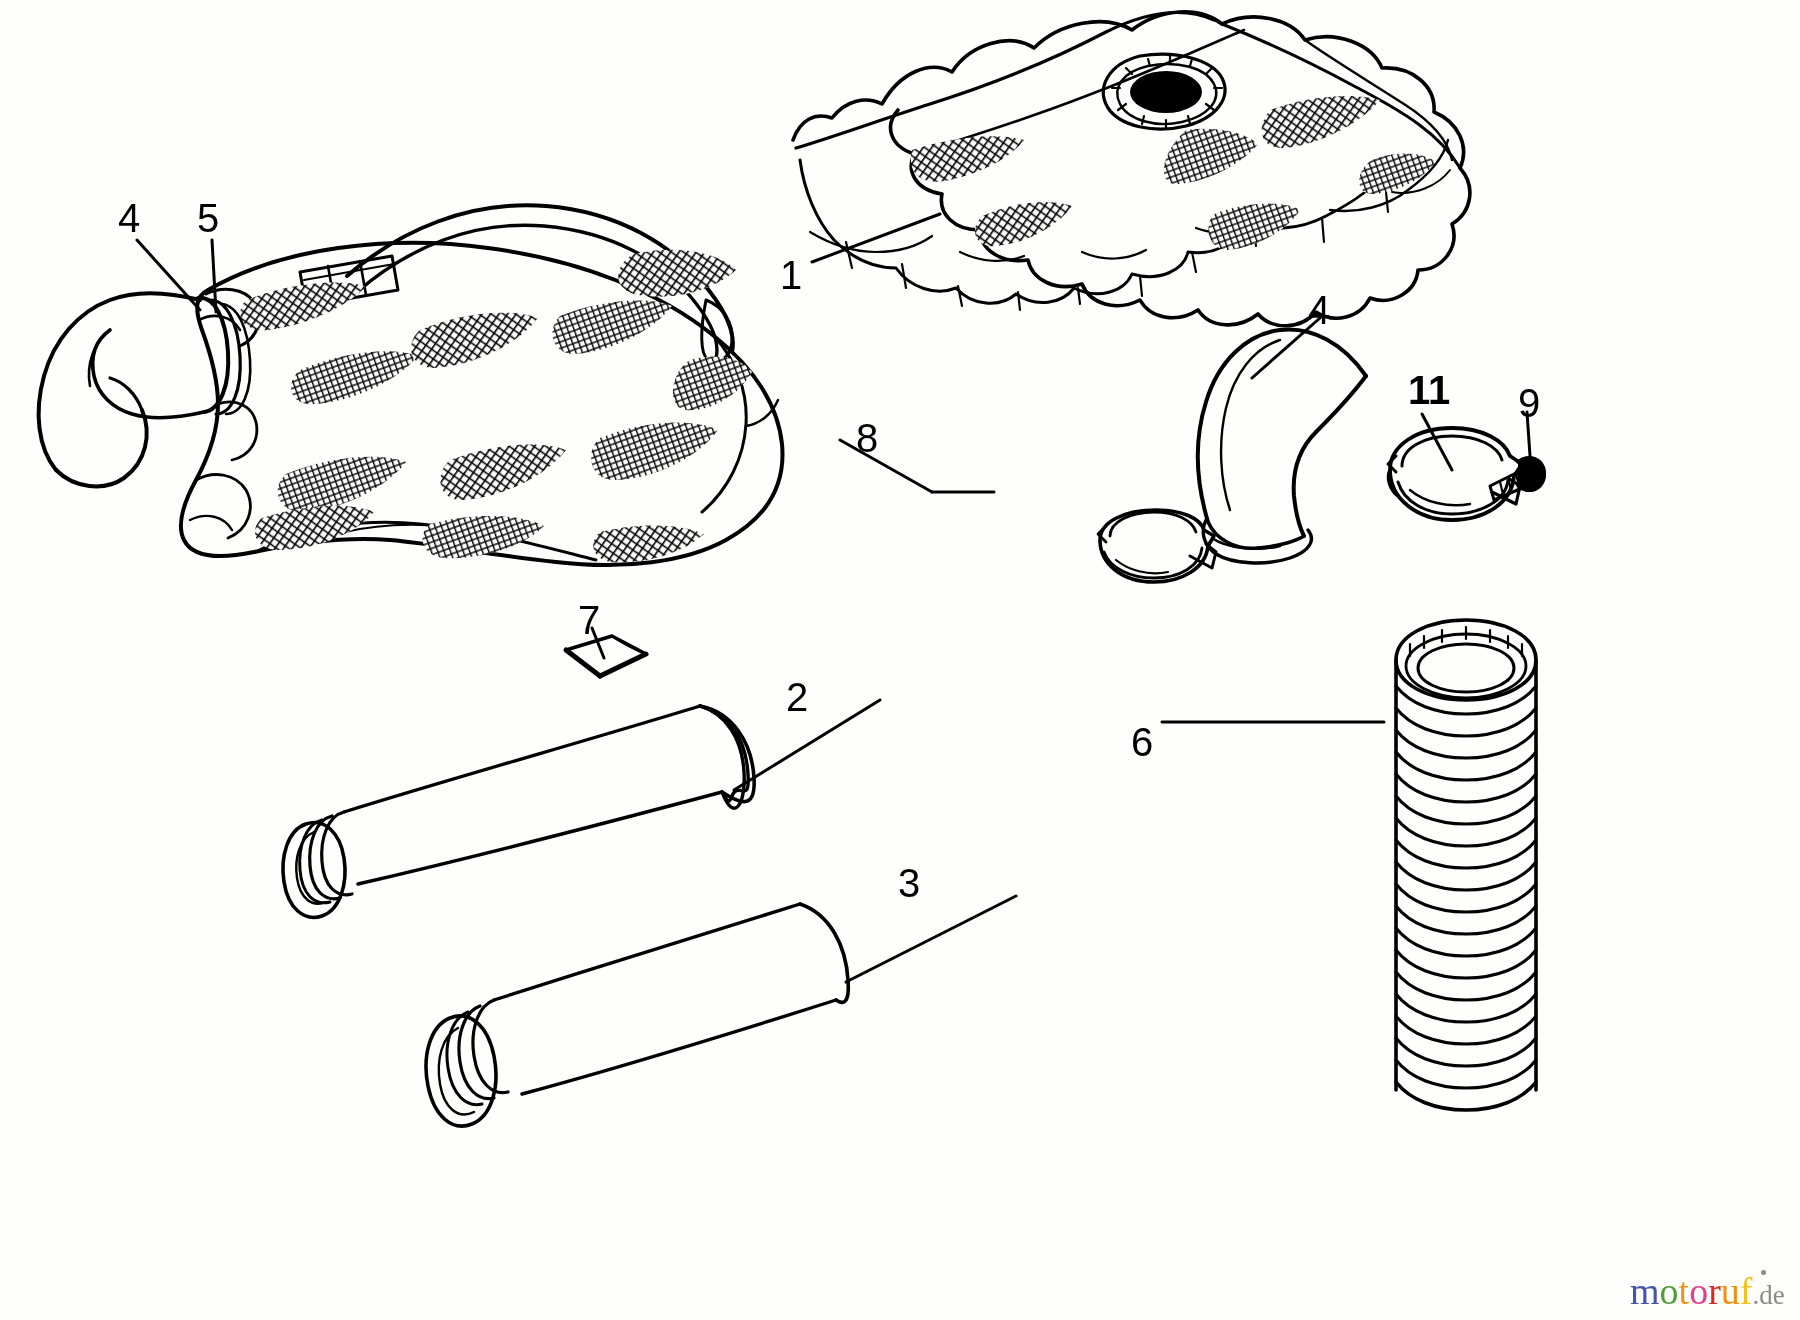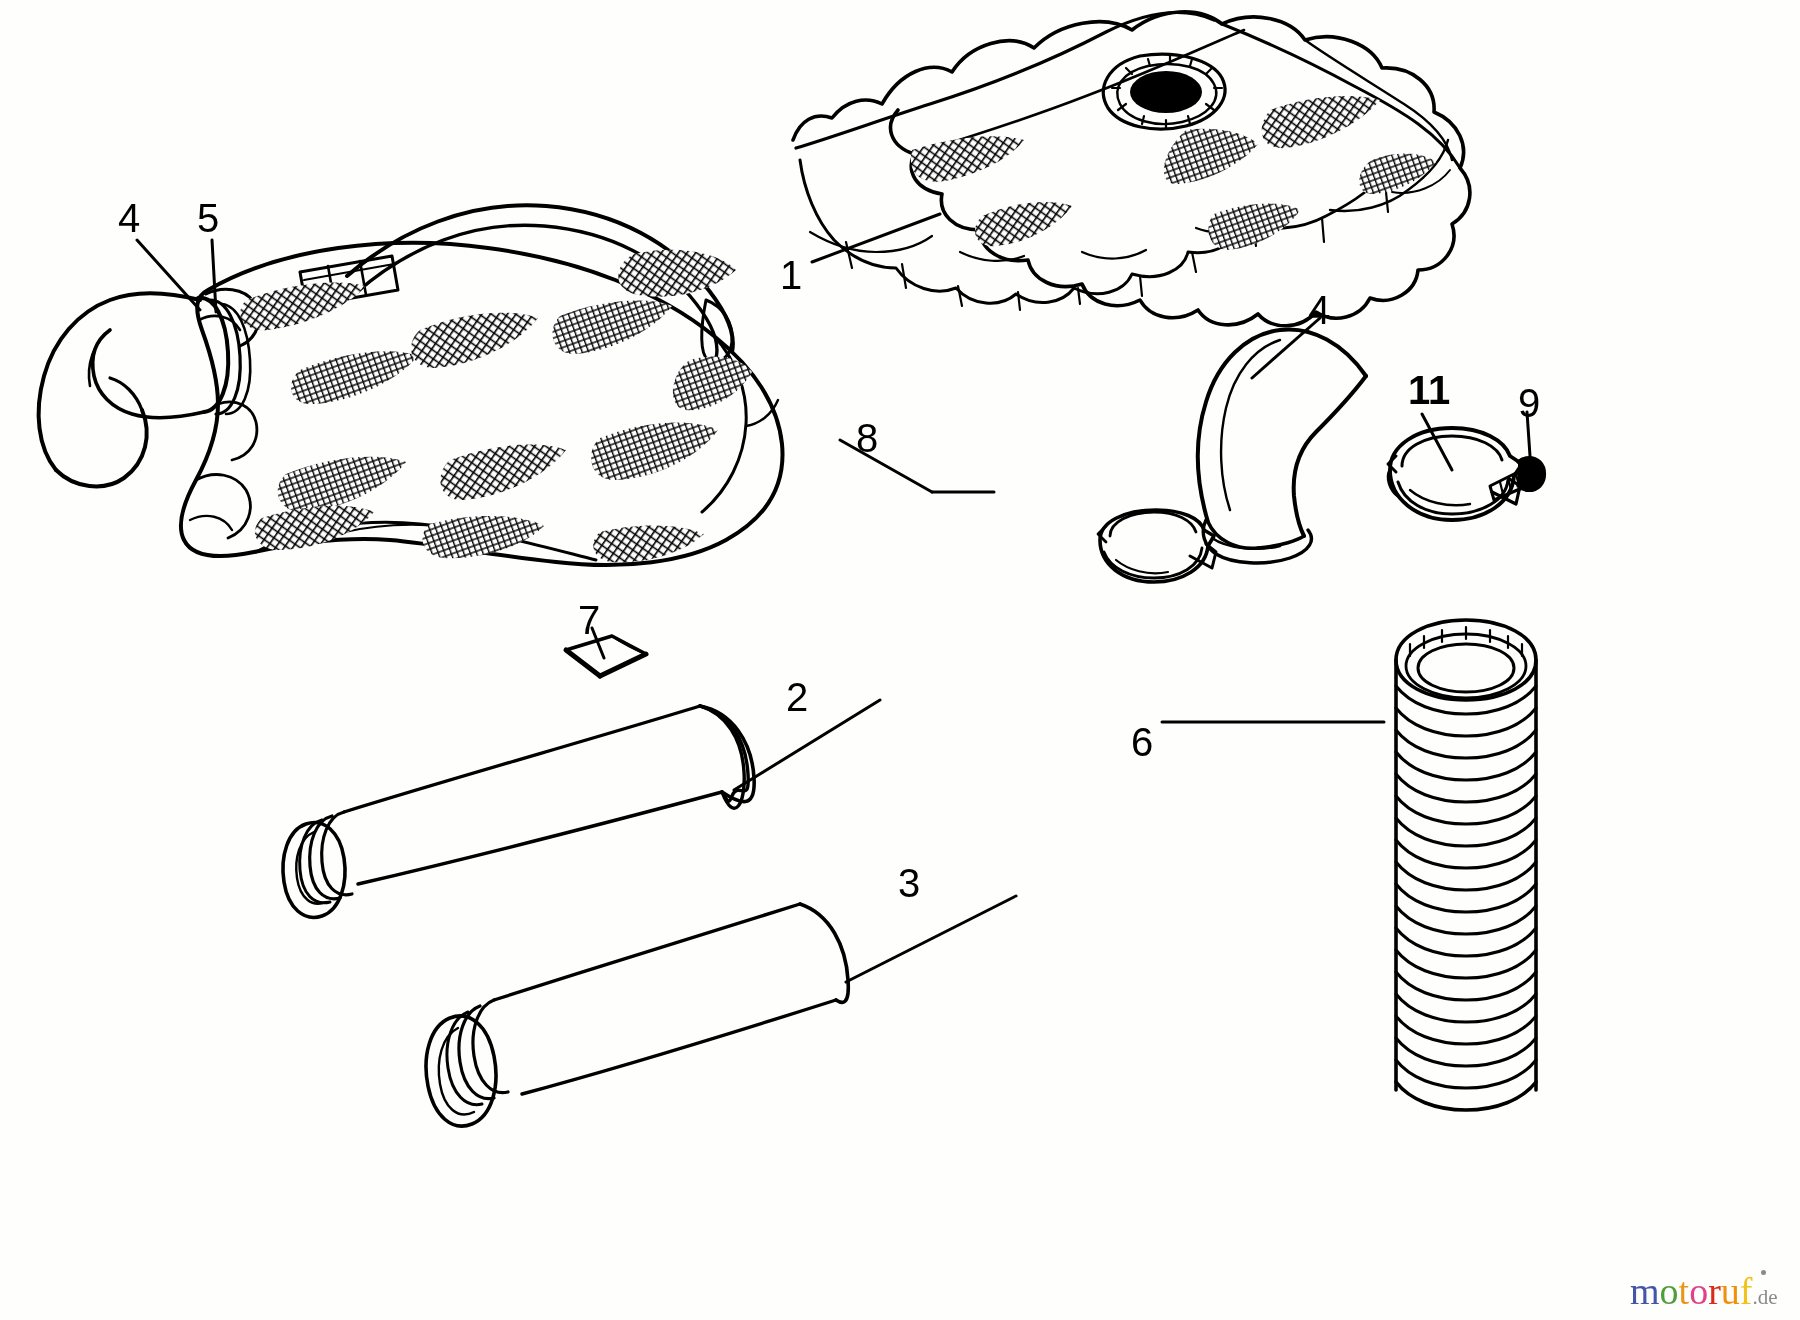--- a/index.html
+++ b/index.html
@@ -6,21 +6,21 @@
   body{width:1800px;height:1320px;position:relative;overflow:hidden;
        font-family:"Liberation Sans",sans-serif;background:#fefefd;}
   #stage{position:absolute;inset:0;width:1800px;height:1320px;}
   svg.art{position:absolute;left:0;top:0;width:1800px;height:1320px;}
   .lbl{position:absolute;font-family:"Liberation Sans",sans-serif;
        font-size:40px;color:#000;line-height:1;white-space:nowrap;}
   .lbl.bold{font-weight:bold;}
   #logo{position:absolute;left:1630px;top:1272px;font-family:"Liberation Serif",serif;
         font-size:38px;letter-spacing:0px;line-height:1;white-space:nowrap;}
   #logo span{display:inline-block;}
-  #logo .suffix{font-size:21px;color:#8a8a8a;}
+  #logo .suffix{font-size:27px;color:#8a8a8a;}
   .dot{display:inline-block;width:5px;height:5px;border-radius:50%;background:#8a8a8a;
        position:absolute;left:131px;top:-2px;}
 </style>
 </head>
 <body>
 
 <div id="stage">
 
   <svg class="art" viewBox="0 0 1800 1320">
     <defs>

